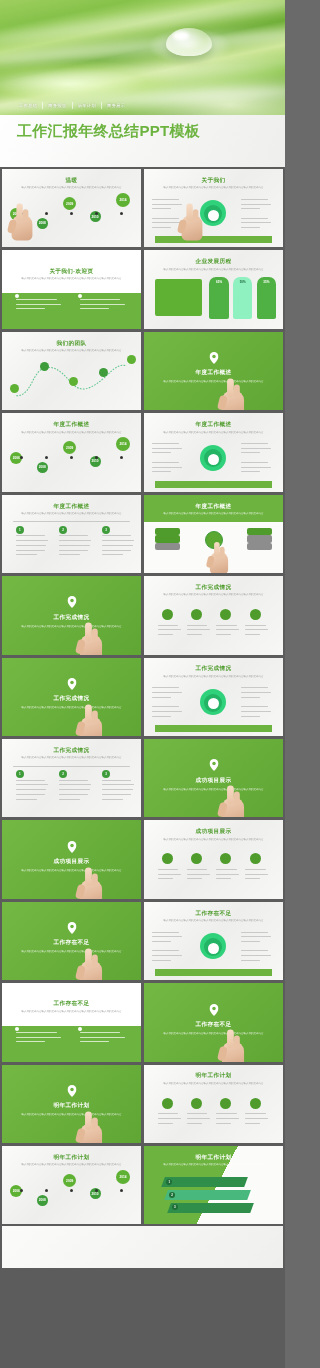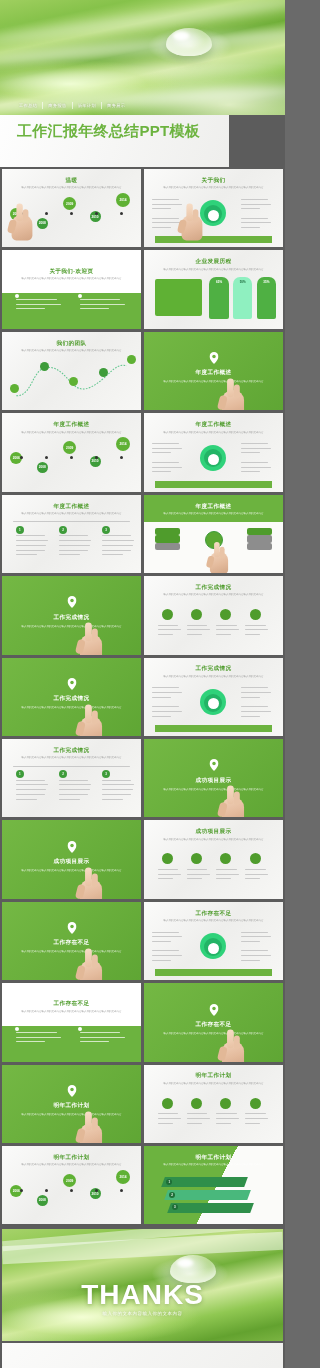--- a/index.html
+++ b/index.html
@@ -22,21 +22,21 @@
   .s4{top:92px;background:rgba(255,255,255,.50);transform:rotate(-3deg);height:18px;}
   .drop{position:absolute;left:166px;top:28px;width:46px;height:28px;border-radius:50% 50% 48% 48%/60% 60% 40% 40%;
     background:radial-gradient(ellipse at 34% 28%, rgba(255,255,255,.95) 0%, rgba(255,255,255,.55) 26%, rgba(215,238,180,.45) 58%, rgba(150,200,100,.35) 100%);
     box-shadow:0 4px 8px rgba(60,110,30,.35), inset 0 -5px 9px rgba(255,255,255,.75);}
   .drop:after{content:"";position:absolute;left:7px;top:4px;width:16px;height:8px;border-radius:50%;background:rgba(255,255,255,.9);filter:blur(1.5px);}
   .hero .navbar{position:absolute;left:14px;bottom:6px;display:flex;align-items:center;gap:0;}
   .navbar .nitem{font-size:4.2px;color:#ffffff;letter-spacing:.4px;padding:1px 5px;white-space:nowrap;text-shadow:0 0 2px rgba(0,0,0,.35);}
   .navbar .nsep{width:1px;height:7px;background:rgba(255,255,255,.6);}
 
   
-  .titleblock{width:229px;height:52px;background:#f2f2f0;
+  .titleblock{width:285px;height:52px;background:#f2f2f0;
     background-image:linear-gradient(110deg,rgba(255,255,255,.9) 0%,rgba(238,238,236,.9) 100%);
     padding:7px 0 16px 17px;box-sizing:border-box;}
   .maintitle{font-size:15px;font-weight:bold;color:#6cb33f;letter-spacing:.3px;line-height:1.15;margin:0;}
   .subtitle{font-size:11.5px;color:#9c9c9c;letter-spacing:1.1px;margin:3px 0 0 0;font-weight:normal;}
 
   
   .grid{padding:2px;display:grid;grid-template-columns:1fr 1fr;gap:3px;background:#5c5c5c;}
   .slide{position:relative;width:100%;aspect-ratio:140/79;background:#f4f4f2;overflow:hidden;
     background-image:linear-gradient(135deg,#fbfbfa 0%,#eeeeec 48%,#f7f7f5 100%);}
   .slide.green{background:#6cb33f;background-image:linear-gradient(135deg,#74b844 0%,#5fa634 100%);}
@@ -543,25 +543,14 @@
         <div class="sub w" style="top:22%;">输入你的文本内容输入你的文本内容输入你的文本内容输入你的文本内容输入你的文本内容</div>
         <div class="bar" style="left:14%;top:40%;width:60%;height:13%;background:#2f8f4a;transform:skewX(-20deg);"></div>
         <div class="circ" style="left: 16%; top: 42%; width: 6px; height: 6px; background: rgb(31, 110, 55); display: flex; align-items: center; justify-content: center; font-size: 3px; color: rgb(255, 255, 255); font-weight: bold;">1</div>
         <div class="bar" style="left:16%;top:56%;width:60%;height:13%;background:#49b87c;transform:skewX(-20deg);"></div>
         <div class="circ" style="left: 18%; top: 58%; width: 6px; height: 6px; background: rgb(31, 110, 55); display: flex; align-items: center; justify-content: center; font-size: 3px; color: rgb(255, 255, 255); font-weight: bold;">2</div>
         <div class="bar" style="left:18%;top:72%;width:60%;height:13%;background:#2f8f4a;transform:skewX(-20deg);"></div>
         <div class="circ" style="left: 20%; top: 74%; width: 6px; height: 6px; background: rgb(31, 110, 55); display: flex; align-items: center; justify-content: center; font-size: 3px; color: rgb(255, 255, 255); font-weight: bold;">3</div>
       </div>
     </div>
 
-  <div class="thanks">
-    <div class="leafwrap">
-      <div class="streak s1"></div>
-        <div class="streak s2"></div>
-      <div class="streak s3"></div>
-        <div class="streak s4"></div>
-      <div class="drop" style="left:168px;top:26px;"></div>
-    </div>
-    <div class="word">THANKS</div>
-    <div class="wsub">输入你的文本内容输入你的文本内容</div>
-  </div>
   <div class="footerpad"></div>
 </div>
 
 </body></html>

